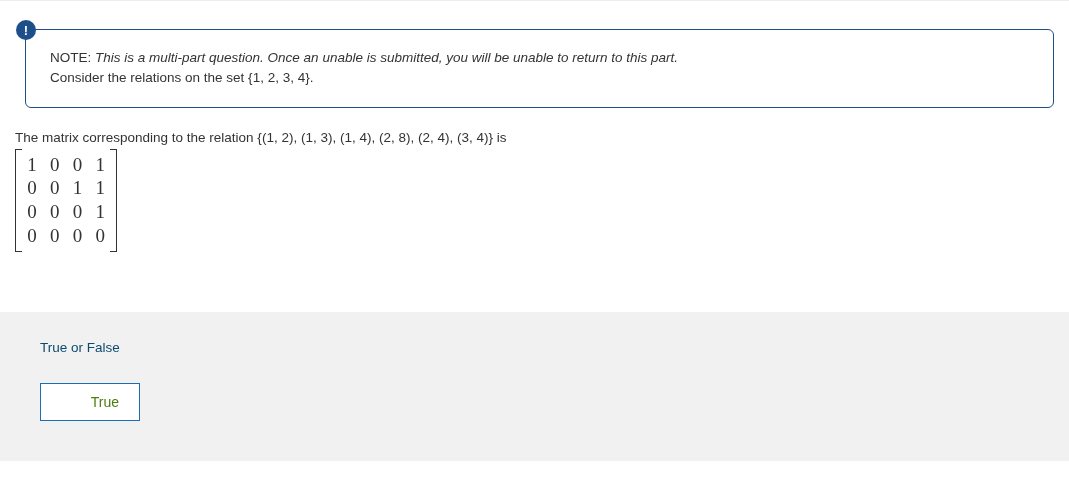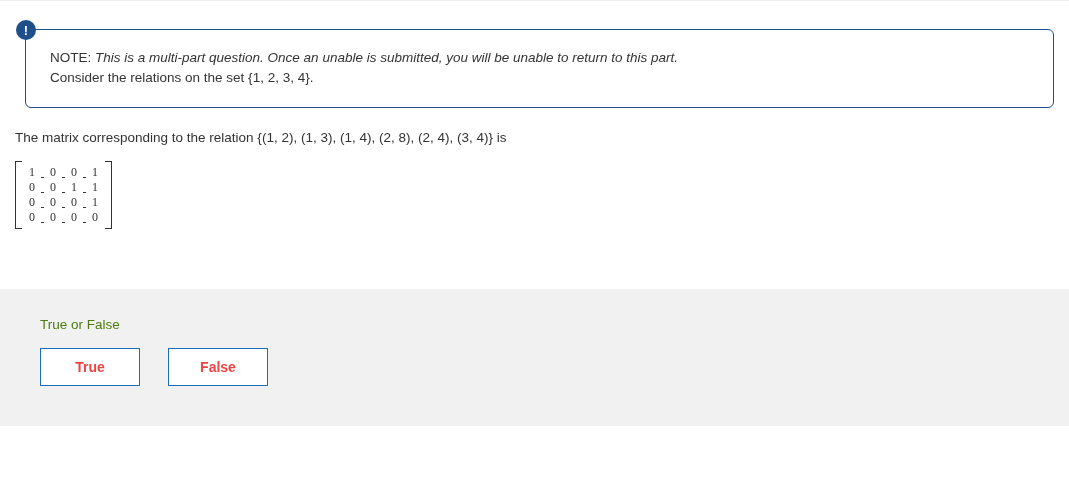--- a/index.html
+++ b/index.html
@@ -57,25 +57,24 @@
   }
   .question-block {
     margin: 22px 15px 0 15px;
     font-size: 13.5px;
     color: #333;
   }
   .matrix {
     display: inline-block;
     position: relative;
     padding: 4px 8px;
-    margin-top: 16px;
+    margin-top: 4px;
     font-family: "Times New Roman", serif;
-    font-size: 12px;
+    font-size: 19px;
     line-height: 1.25;
-    text-decoration: underline;
   }
   .matrix::before,
   .matrix::after {
     content: "";
     position: absolute;
     top: 0;
     bottom: 0;
     width: 6px;
     border-top: 1px solid #333;
     border-bottom: 1px solid #333;
@@ -93,36 +92,36 @@
     width: 18px;
     text-align: center;
   }
   .answer-panel {
     margin-top: 60px;
     background: #f1f1f1;
     padding: 28px 40px 40px 40px;
   }
   .answer-prompt {
     font-size: 13.5px;
-    color: #4d7c0f;
-    margin-bottom: 16px;
+    color: #0c4a6e;
+    margin-bottom: 28px;
   }
   .answer-buttons {
     display: flex;
     gap: 28px;
   }
   .answer-btn {
     min-width: 100px;
     padding: 10px 20px;
     background: #fff;
     border: 1px solid #1e6bb8;
-    color: #ef4444;
-    font-weight: bold;
+    color: #4d7c0f;
+    font-weight: normal;
     font-size: 14px;
-    text-align: center;
+    text-align: right;
     cursor: pointer;
   }
 </style>
 </head>
 <body>
 
 <div class="page">
 
   <div class="info-card">
     <div class="info-badge">!</div>
@@ -160,17 +159,16 @@
         <span>0</span>
         <span>0</span>
       </div>
     </div>
   </div>
 
   <div class="answer-panel">
     <div class="answer-prompt">True or False</div>
     <div class="answer-buttons">
       <div class="answer-btn">True</div>
-      <div class="answer-btn">False</div>
     </div>
   </div>
 
 </div>
 
 </body></html>

